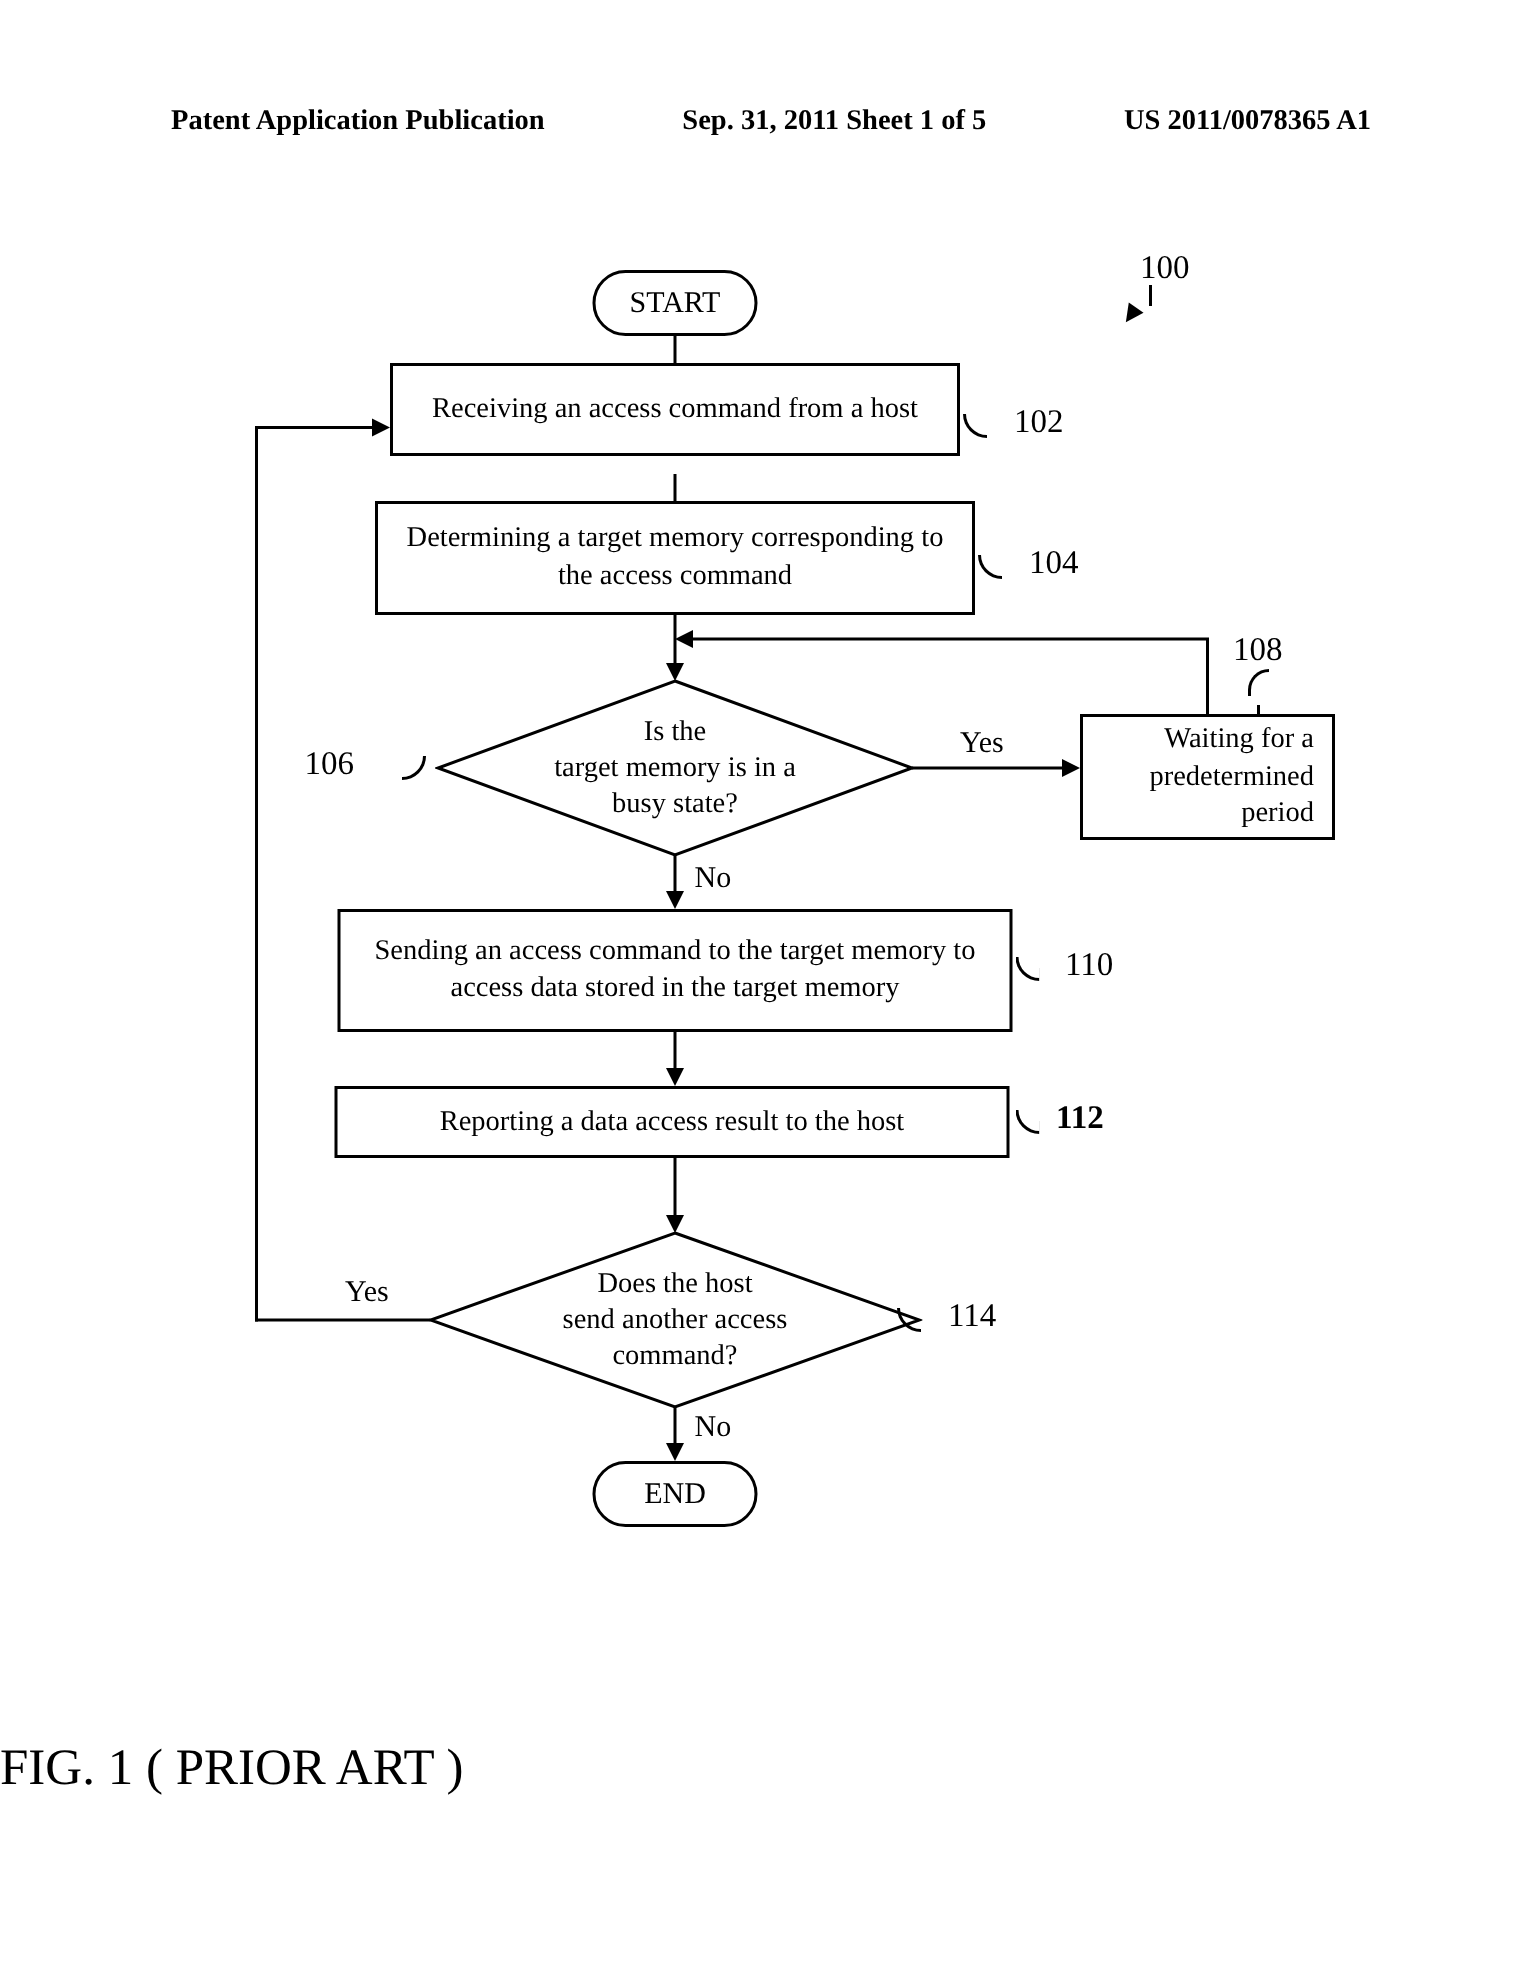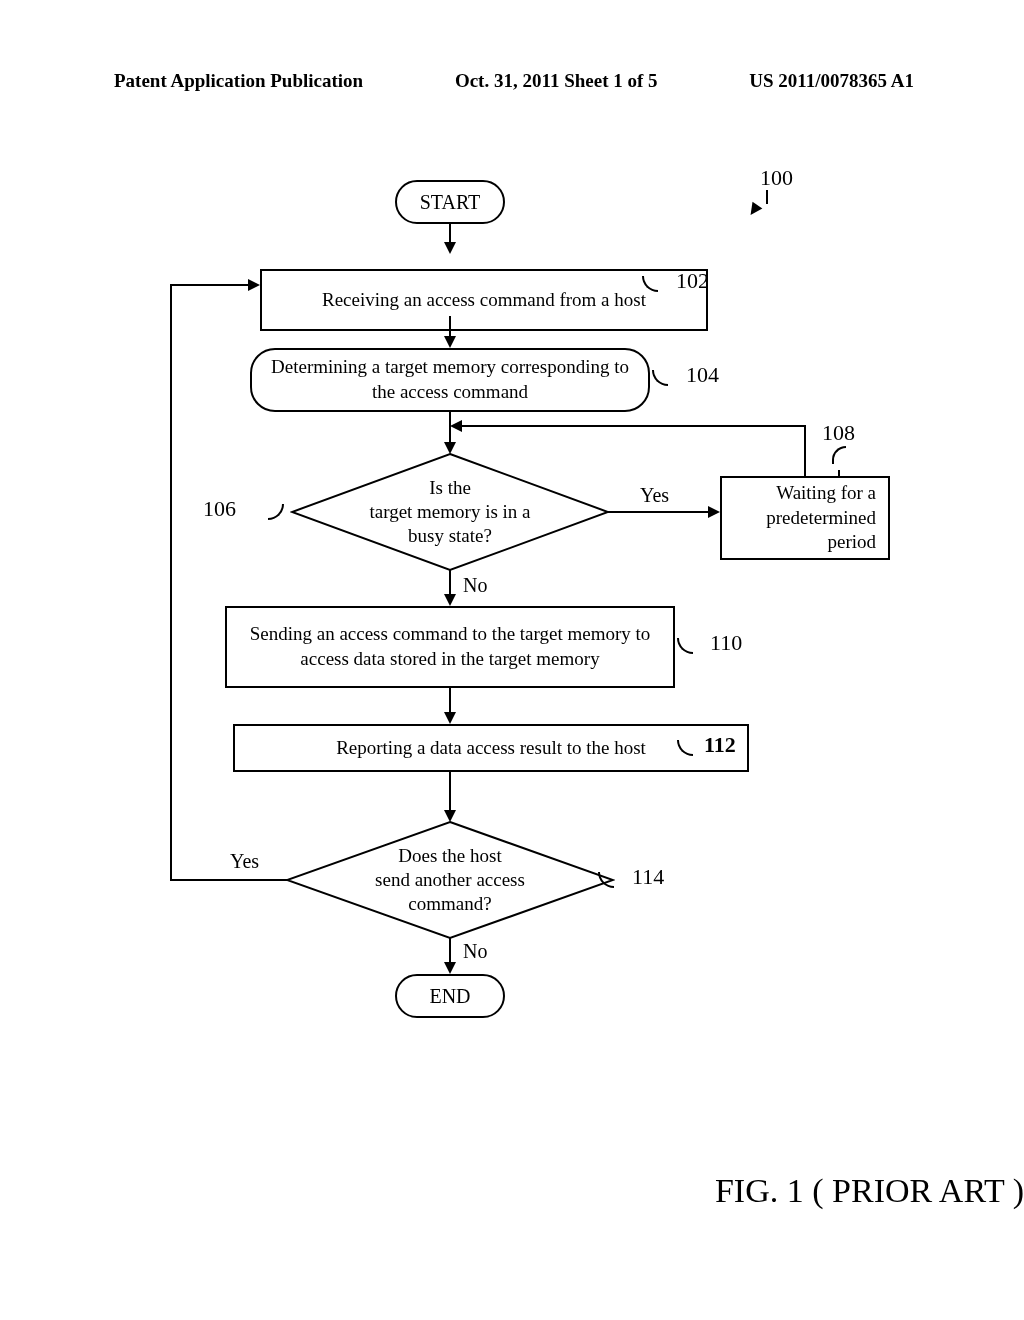--- a/index.html
+++ b/index.html
@@ -67,23 +67,23 @@
   .label {
     position: absolute;
     font-size: 22px;
   }
   .edge-label {
     position: absolute;
     font-size: 20px;
   }
   .caption {
     position: absolute;
-    bottom: 110px;
+    bottom: 122px;
     width: 100%;
-    text-align: right;
+    text-align: left;
     font-size: 34px;
   }
   .arrow-line { position: absolute; background: #000; }
   .arrow-head {
     position: absolute;
     width: 0; height: 0;
   }
   .arrow-down { border-left: 6px solid transparent; border-right: 6px solid transparent; border-top: 12px solid #000; }
   .arrow-left { border-top: 6px solid transparent; border-bottom: 6px solid transparent; border-right: 12px solid #000; }
   .arrow-right{ border-top: 6px solid transparent; border-bottom: 6px solid transparent; border-left: 12px solid #000; }
@@ -104,47 +104,47 @@
   .ref-tick-v {
     position: absolute;
     width: 2px; height: 6px; background: #000;
   }
 </style>
 </head>
 <body>
 
 <div class="header">
   <span>Patent Application Publication</span>
-  <span>Oct. 31, 2011  Sheet 1 of 5</span>
+  <span>Sep. 31, 2011  Sheet 1 of 5</span>
   <span>US 2011/0078365 A1</span>
 </div>
 
 <div class="diagram">
 
   <div class="label" style="left:760px; top:15px;">100</div>
   <div class="arrow-line" style="left:766px; top:40px; width:2px; height:14px;"></div>
   <div class="arrow-head arrow-down" style="left:748px; top:54px; transform: rotate(35deg);"></div>
 
   <div class="node terminal" style="left:395px; top:30px;">
     <span>START</span>
   </div>
 
   <div class="arrow-line" style="left:449px; top:74px; width:2px; height:20px;"></div>
   <div class="arrow-head arrow-down" style="left:444px; top:92px;"></div>
 
-  <div class="node process" style="left:260px; top:119px; width:448px; height:62px;">
+  <div class="node process" style="left:260px; top:92px; width:380px; height:62px;">
     <span>Receiving an access command from a host</span>
   </div>
   <div class="ref-hook" style="left:642px; top:126px;"></div>
   <div class="label" style="left:676px; top:118px;">102</div>
 
   <div class="arrow-line" style="left:449px; top:166px; width:2px; height:22px;"></div>
   <div class="arrow-head arrow-down" style="left:444px; top:186px;"></div>
 
-  <div class="node process" style="left:250px; top:198px; width:400px; height:64px;border-radius:25px;">
+  <div class="node process" style="left:250px; top:184px; width:400px; height:76px;">
     <span>Determining a target memory corresponding to the access command</span>
   </div>
   <div class="ref-hook" style="left:652px; top:220px;"></div>
   <div class="label" style="left:686px; top:212px;">104</div>
 
   <div class="arrow-line" style="left:449px; top:260px; width:2px; height:34px;"></div>
   <div class="arrow-head arrow-down" style="left:444px; top:292px;"></div>
 
   <div class="decision" style="left:290px; top:302px; width:320px; height:120px;">
     <svg width="320" height="120" viewBox="0 0 320 120">
@@ -181,21 +181,21 @@
 
   <div class="node process" style="left:225px; top:456px; width:450px; height:82px;">
     <span>Sending an access command to the target memory to access data stored in the target memory</span>
   </div>
   <div class="ref-hook" style="left:677px; top:488px;"></div>
   <div class="label" style="left:710px; top:480px;">110</div>
 
   <div class="arrow-line" style="left:449px; top:538px; width:2px; height:26px;"></div>
   <div class="arrow-head arrow-down" style="left:444px; top:562px;"></div>
 
-  <div class="node process" style="left:233px; top:574px; width:516px; height:48px;">
+  <div class="node process" style="left:223px; top:574px; width:450px; height:48px;">
     <span>Reporting a data access result to the host</span>
   </div>
   <div class="ref-hook" style="left:677px; top:590px;"></div>
   <div class="label" style="left:704px; top:582px;font-weight:bold;">112</div>
 
   <div class="arrow-line" style="left:449px; top:622px; width:2px; height:40px;"></div>
   <div class="arrow-head arrow-down" style="left:444px; top:660px;"></div>
 
   <div class="decision" style="left:285px; top:670px; width:330px; height:120px;">
     <svg width="330" height="120" viewBox="0 0 330 120">

